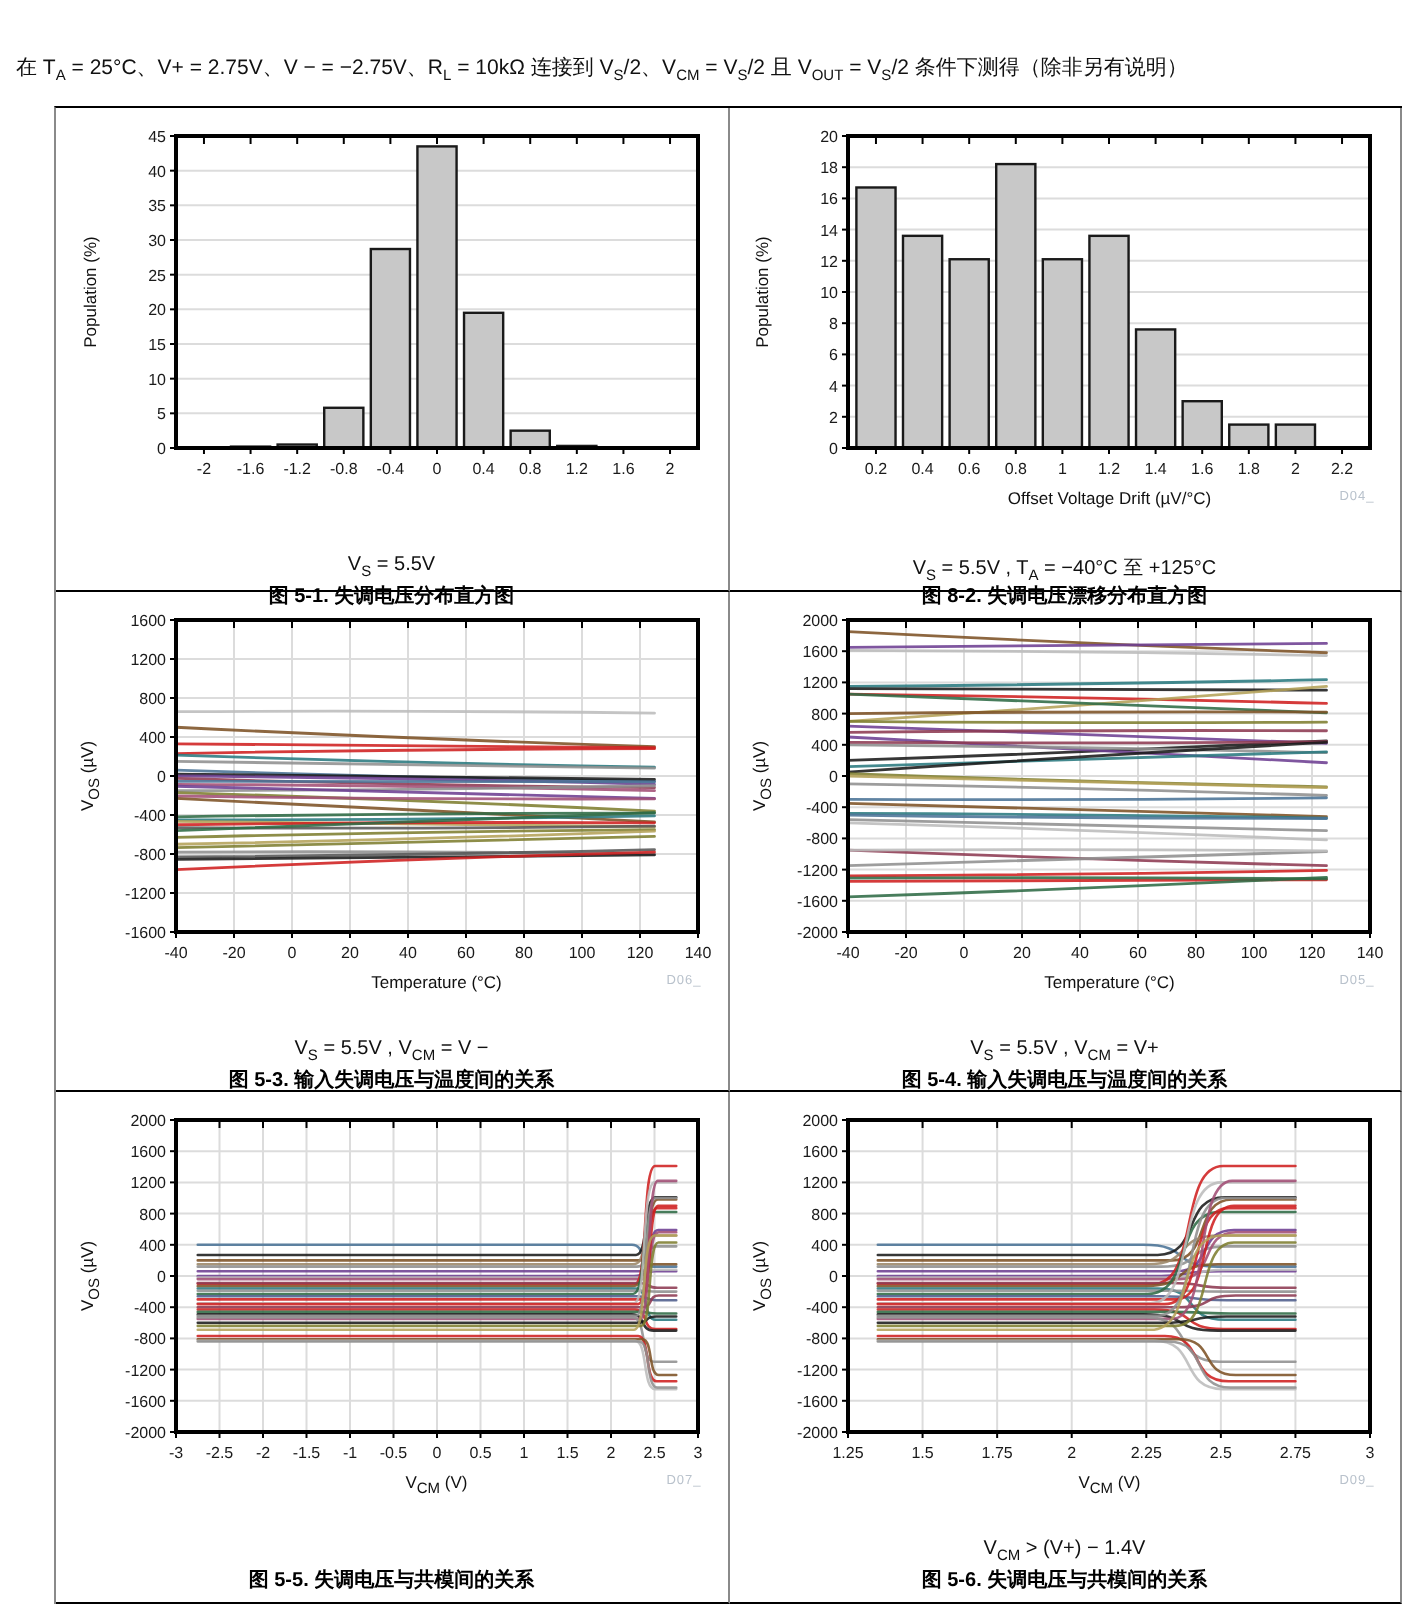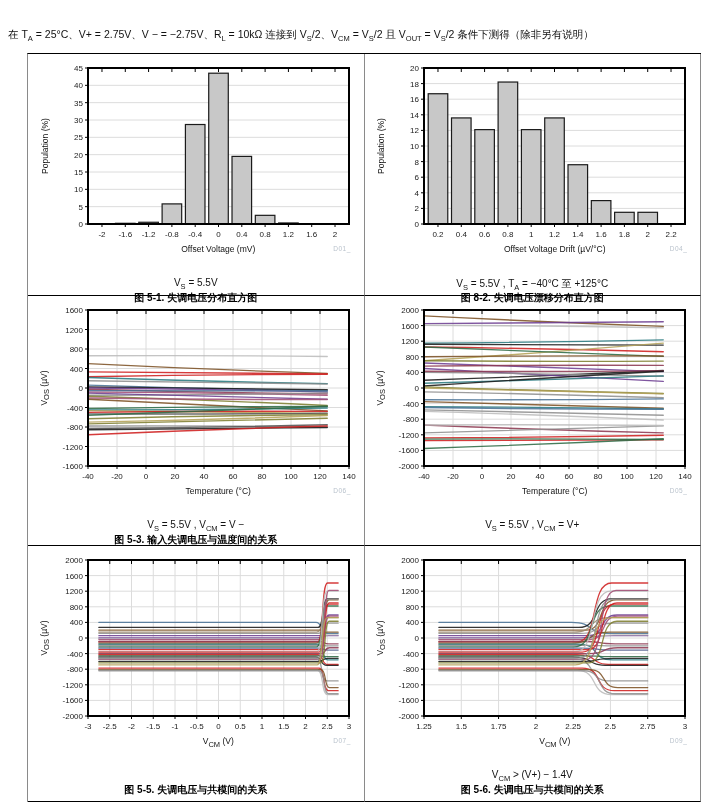--- a/index.html
+++ b/index.html
@@ -114,24 +114,20 @@
           <line x1="54" y1="60" x2="57" y2="60" stroke="#000" stroke-width="1"></line>
           <text x="52" y="63" text-anchor="end" font-size="8" fill="#1a1a1a" font-family="Liberation Sans, DejaVu Sans, sans-serif">30</text>
           <line x1="54" y1="42.66666666666667" x2="57" y2="42.66666666666667" stroke="#000" stroke-width="1"></line>
           <text x="52" y="45.66666666666667" text-anchor="end" font-size="8" fill="#1a1a1a" font-family="Liberation Sans, DejaVu Sans, sans-serif">35</text>
           <line x1="54" y1="25.333333333333343" x2="57" y2="25.333333333333343" stroke="#000" stroke-width="1"></line>
           <text x="52" y="28.333333333333343" text-anchor="end" font-size="8" fill="#1a1a1a" font-family="Liberation Sans, DejaVu Sans, sans-serif">40</text>
           <line x1="54" y1="8" x2="57" y2="8" stroke="#000" stroke-width="1"></line>
           <text x="52" y="11" text-anchor="end" font-size="8" fill="#1a1a1a" font-family="Liberation Sans, DejaVu Sans, sans-serif">45</text>
         </svg>
       <div class="ytitle ax-title">Population (%)</div>
-      <div class="xtitle-row">
-        <div class="xtitle ax-title">Offset Voltage (mV)</div>
-        <div class="watermark">D01_</div>
-      </div>
     </div>
     <div class="sub-line">V<sub>S</sub> = 5.5V</div>
     <div class="caption">图 5-1. 失调电压分布直方图</div>
   </div>
 
   <div class="cell">
     <div class="plotwrap">
       <svg viewBox="0 0 330 184" width="330" height="184">
           <line x1="57" y1="148.4" x2="318" y2="148.4" stroke="#dcdcdc" stroke-width="1"></line>
           <line x1="57" y1="132.8" x2="318" y2="132.8" stroke="#dcdcdc" stroke-width="1"></line>
@@ -446,20 +442,21 @@
           <line x1="54" y1="8" x2="57" y2="8" stroke="#000" stroke-width="1"></line>
           <text x="52" y="11" text-anchor="end" font-size="8" fill="#1a1a1a" font-family="Liberation Sans, DejaVu Sans, sans-serif">2000</text>
         </svg>
       <div class="ytitle ax-title">V<sub>OS</sub> (µV)</div>
       <div class="xtitle-row">
         <div class="xtitle ax-title">Temperature (°C)</div>
         <div class="watermark">D05_</div>
       </div>
     </div>
     <div class="sub-line">V<sub>S</sub> = 5.5V , V<sub>CM</sub> = V+</div>
+    <div class="caption">图 5-4. 输入失调电压与温度间的关系</div>
   </div>
 
   <div class="cell">
     <div class="plotwrap">
       <svg viewBox="0 0 330 184" width="330" height="184">
           <line x1="57" y1="148.4" x2="318" y2="148.4" stroke="#dcdcdc" stroke-width="1"></line>
           <line x1="57" y1="132.8" x2="318" y2="132.8" stroke="#dcdcdc" stroke-width="1"></line>
           <line x1="57" y1="117.2" x2="318" y2="117.2" stroke="#dcdcdc" stroke-width="1"></line>
           <line x1="57" y1="101.6" x2="318" y2="101.6" stroke="#dcdcdc" stroke-width="1"></line>
           <line x1="57" y1="86" x2="318" y2="86" stroke="#dcdcdc" stroke-width="1"></line>

